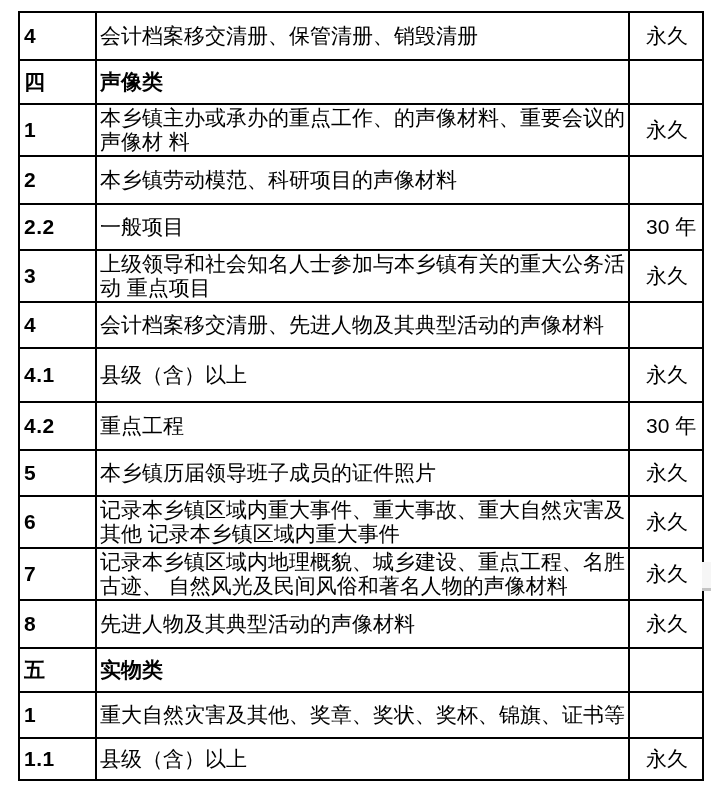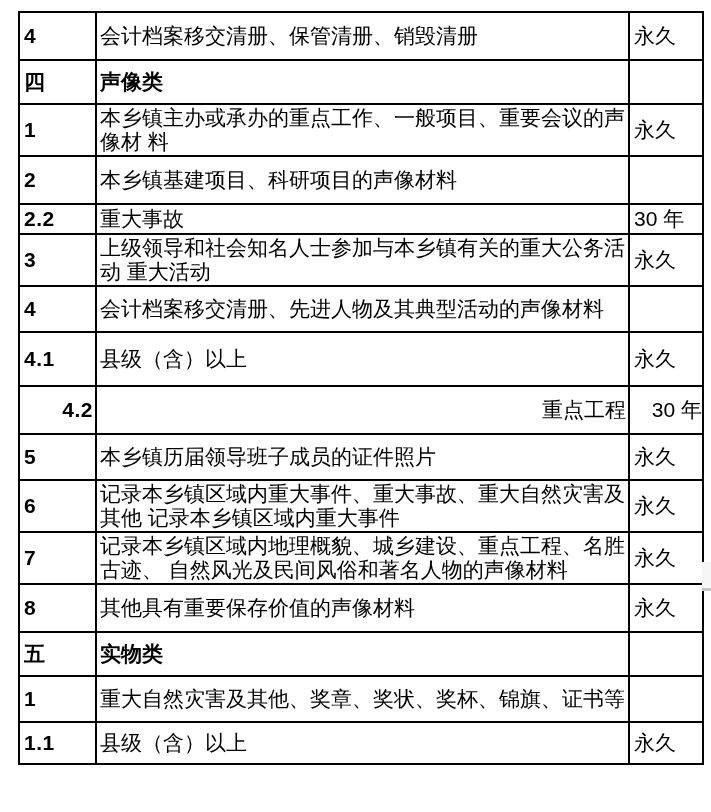--- a/index.html
+++ b/index.html
@@ -33,21 +33,21 @@
   td.c-no {
     padding: 1px 2px 1px 4px;
     font-weight: 700;
     letter-spacing: 0.5px;
   }
   td.c-desc {
     padding: 1px 2px 1px 3px;
     font-weight: 400;
   }
   td.c-period {
-    padding: 1px 0 1px 4px;
+    padding: 1px 0 1px 16px;
     font-weight: 400;
     white-space: nowrap;
   }
   tr.section td.c-desc { font-weight: 700; }
   .scroll-frag {
     position: absolute;
     right: 0; top: 562px;
     width: 9px; height: 26px;
     background: #f6f6f6;
     border-bottom: 3px solid #c4c4c4;
@@ -69,49 +69,49 @@
           <td class="c-desc">会计档案移交清册、保管清册、销毁清册</td>
           <td class="c-period">永久</td>
         </tr>
         <tr class="section" style="height: 44px;">
           <td class="c-no">四</td>
           <td class="c-desc">声像类</td>
           <td class="c-period"></td>
         </tr>
         <tr style="height: 48px;">
           <td class="c-no">1</td>
-          <td class="c-desc">本乡镇主办或承办的重点工作、一般项目、重要会议的声像材 料</td>
+          <td class="c-desc">本乡镇主办或承办的重点工作、的声像材料、重要会议的声像材 料</td>
           <td class="c-period">永久</td>
         </tr>
         <tr style="height: 48px;">
           <td class="c-no">2</td>
-          <td class="c-desc">本乡镇基建项目、科研项目的声像材料</td>
+          <td class="c-desc">本乡镇劳动模范、科研项目的声像材料</td>
           <td class="c-period"></td>
         </tr>
-        <tr style="height: 30px;">
+        <tr style="height: 46px;">
           <td class="c-no">2.2</td>
-          <td class="c-desc">重大事故</td>
+          <td class="c-desc">一般项目</td>
           <td class="c-period">30 年</td>
         </tr>
         <tr style="height: 48px;">
           <td class="c-no">3</td>
-          <td class="c-desc">上级领导和社会知名人士参加与本乡镇有关的重大公务活动 重大活动</td>
+          <td class="c-desc">上级领导和社会知名人士参加与本乡镇有关的重大公务活动 重点项目</td>
           <td class="c-period">永久</td>
         </tr>
         <tr style="height: 46px;">
           <td class="c-no">4</td>
           <td class="c-desc">会计档案移交清册、先进人物及其典型活动的声像材料</td>
           <td class="c-period"></td>
         </tr>
         <tr style="height: 54px;">
           <td class="c-no">4.1</td>
           <td class="c-desc">县级（含）以上</td>
           <td class="c-period">永久</td>
         </tr>
-        <tr style="height: 48px; text-align: right;">
+        <tr style="height: 48px;">
           <td class="c-no">4.2</td>
           <td class="c-desc">重点工程</td>
           <td class="c-period">30 年</td>
         </tr>
         <tr style="height: 46px;">
           <td class="c-no">5</td>
           <td class="c-desc">本乡镇历届领导班子成员的证件照片</td>
           <td class="c-period">永久</td>
         </tr>
         <tr style="height: 52px;">
@@ -119,21 +119,21 @@
           <td class="c-desc">记录本乡镇区域内重大事件、重大事故、重大自然灾害及其他 记录本乡镇区域内重大事件</td>
           <td class="c-period">永久</td>
         </tr>
         <tr style="height: 49px;">
           <td class="c-no">7</td>
           <td class="c-desc">记录本乡镇区域内地理概貌、城乡建设、重点工程、名胜古迹、 自然风光及民间风俗和著名人物的声像材料</td>
           <td class="c-period">永久</td>
         </tr>
         <tr style="height: 48px;">
           <td class="c-no">8</td>
-          <td class="c-desc">其他具有重要保存价值的声像材料</td>
+          <td class="c-desc">先进人物及其典型活动的声像材料</td>
           <td class="c-period">永久</td>
         </tr>
         <tr class="section" style="height: 44px;">
           <td class="c-no">五</td>
           <td class="c-desc">实物类</td>
           <td class="c-period"></td>
         </tr>
         <tr style="height: 46px;">
           <td class="c-no">1</td>
           <td class="c-desc">重大自然灾害及其他、奖章、奖状、奖杯、锦旗、证书等</td>

